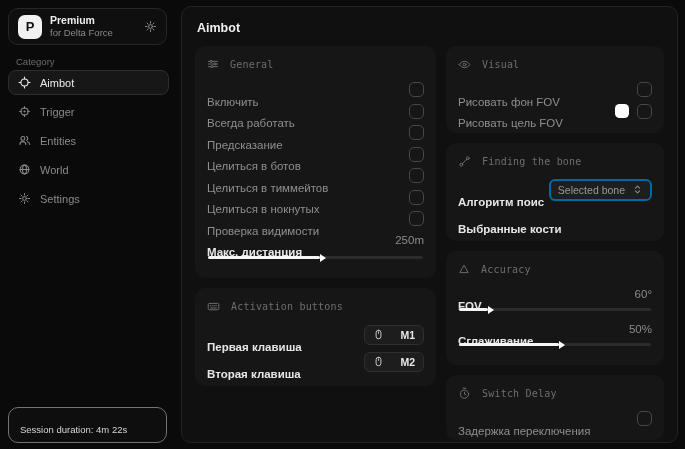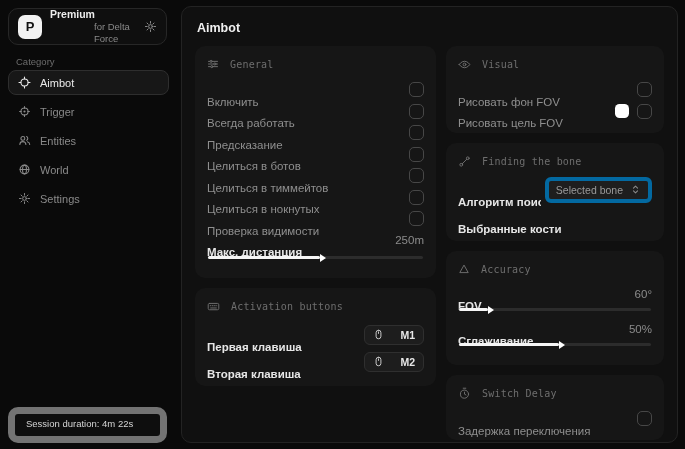--- a/index.html
+++ b/index.html
@@ -20,37 +20,37 @@
     border:1px solid #272727; border-radius:10px;
     display:flex; align-items:center; gap:8px; padding:0 9px;
     background:#0f0f0f;
   }
   .brand-logo {
     width:24px; height:24px; border-radius:7px; background:#f2f2f2;
     color:#111; font-weight:bold; font-size:13px;
     display:flex; align-items:center; justify-content:center; flex:none;
   }
   .brand-title { font-size:10.5px; font-weight:bold; color:#ececec; line-height:1.25; }
-  .brand-sub { font-size:9.5px; color:#8a8a8a; line-height:1.25;margin-left:44px; }
+  .brand-sub { font-size:9.5px; color:#8a8a8a; line-height:1.25; }
   .brand-gear { margin-left:auto; color:#8d8d8d; }
 
   .category { position:absolute; left:16px; top:56px; font-size:9.5px; color:#6c6c6c; }
 
   .menu { position:absolute; left:8px; top:70px; width:161px; display:flex; flex-direction:column; gap:4px; }
   .menu-item {
     height:25px; border-radius:8px; display:flex; align-items:center; gap:9px;
     padding:0 9px; font-size:11px; color:#8a8a8a; border:1px solid transparent;
     cursor:default;
   }
   .menu-item.active { background:#171717; border-color:#2e2e2e; color:#eaeaea; }
   .menu-item .mi-icon { color:inherit; flex:none; }
 
   .session-box {
     position:absolute; left:8px; bottom:6px; width:159px; height:36px;
-    border:7px solid #737373; border-radius:10px;
+    border:1px solid #737373; border-radius:10px;
     display:flex; align-items:flex-end; padding:0 0 7px 11px;
     background:#0e0e0e;
   }
   .session-box span { font-size:9.5px; color:#d6d6d6; }
 
   
   .panel {
     position:absolute; left:181px; top:6px; width:497px; height:437px;
     background:#101010; border:1px solid #232323; border-radius:10px;
     padding:12px 13px; overflow:hidden;
@@ -95,21 +95,21 @@
   .keybadge {
     display:flex; align-items:center; gap:16px;
     background:#1d1d1d; border:1px solid #2f2f2f; border-radius:6px;
     padding:3px 8px; color:#e8e8e8; font-size:10.5px; font-weight:bold;
   }
   .keybadge svg { color:#cfcfcf; }
   .act-row { height:27px; }
 
   .dropdown {
     display:flex; align-items:center; gap:7px; flex:none;
-    background:#1e1e1e; border:4px solid #0369a1; border-radius:6px;
+    background:#1e1e1e; border:2px solid #0369a1; border-radius:6px;
     padding:3px 7px; max-width:152px;
   }
   .dropdown .dd-val {
     font-size:10.5px; color:#9a9a9a; white-space:nowrap; overflow:hidden;
     text-overflow:ellipsis;
   }
   .dropdown svg { color:#8a8a8a; flex:none; }
   .bone-row { height:27px; gap:4px; }
   .acc-row { height:19px; }
   .sw-row { height:21px; }

